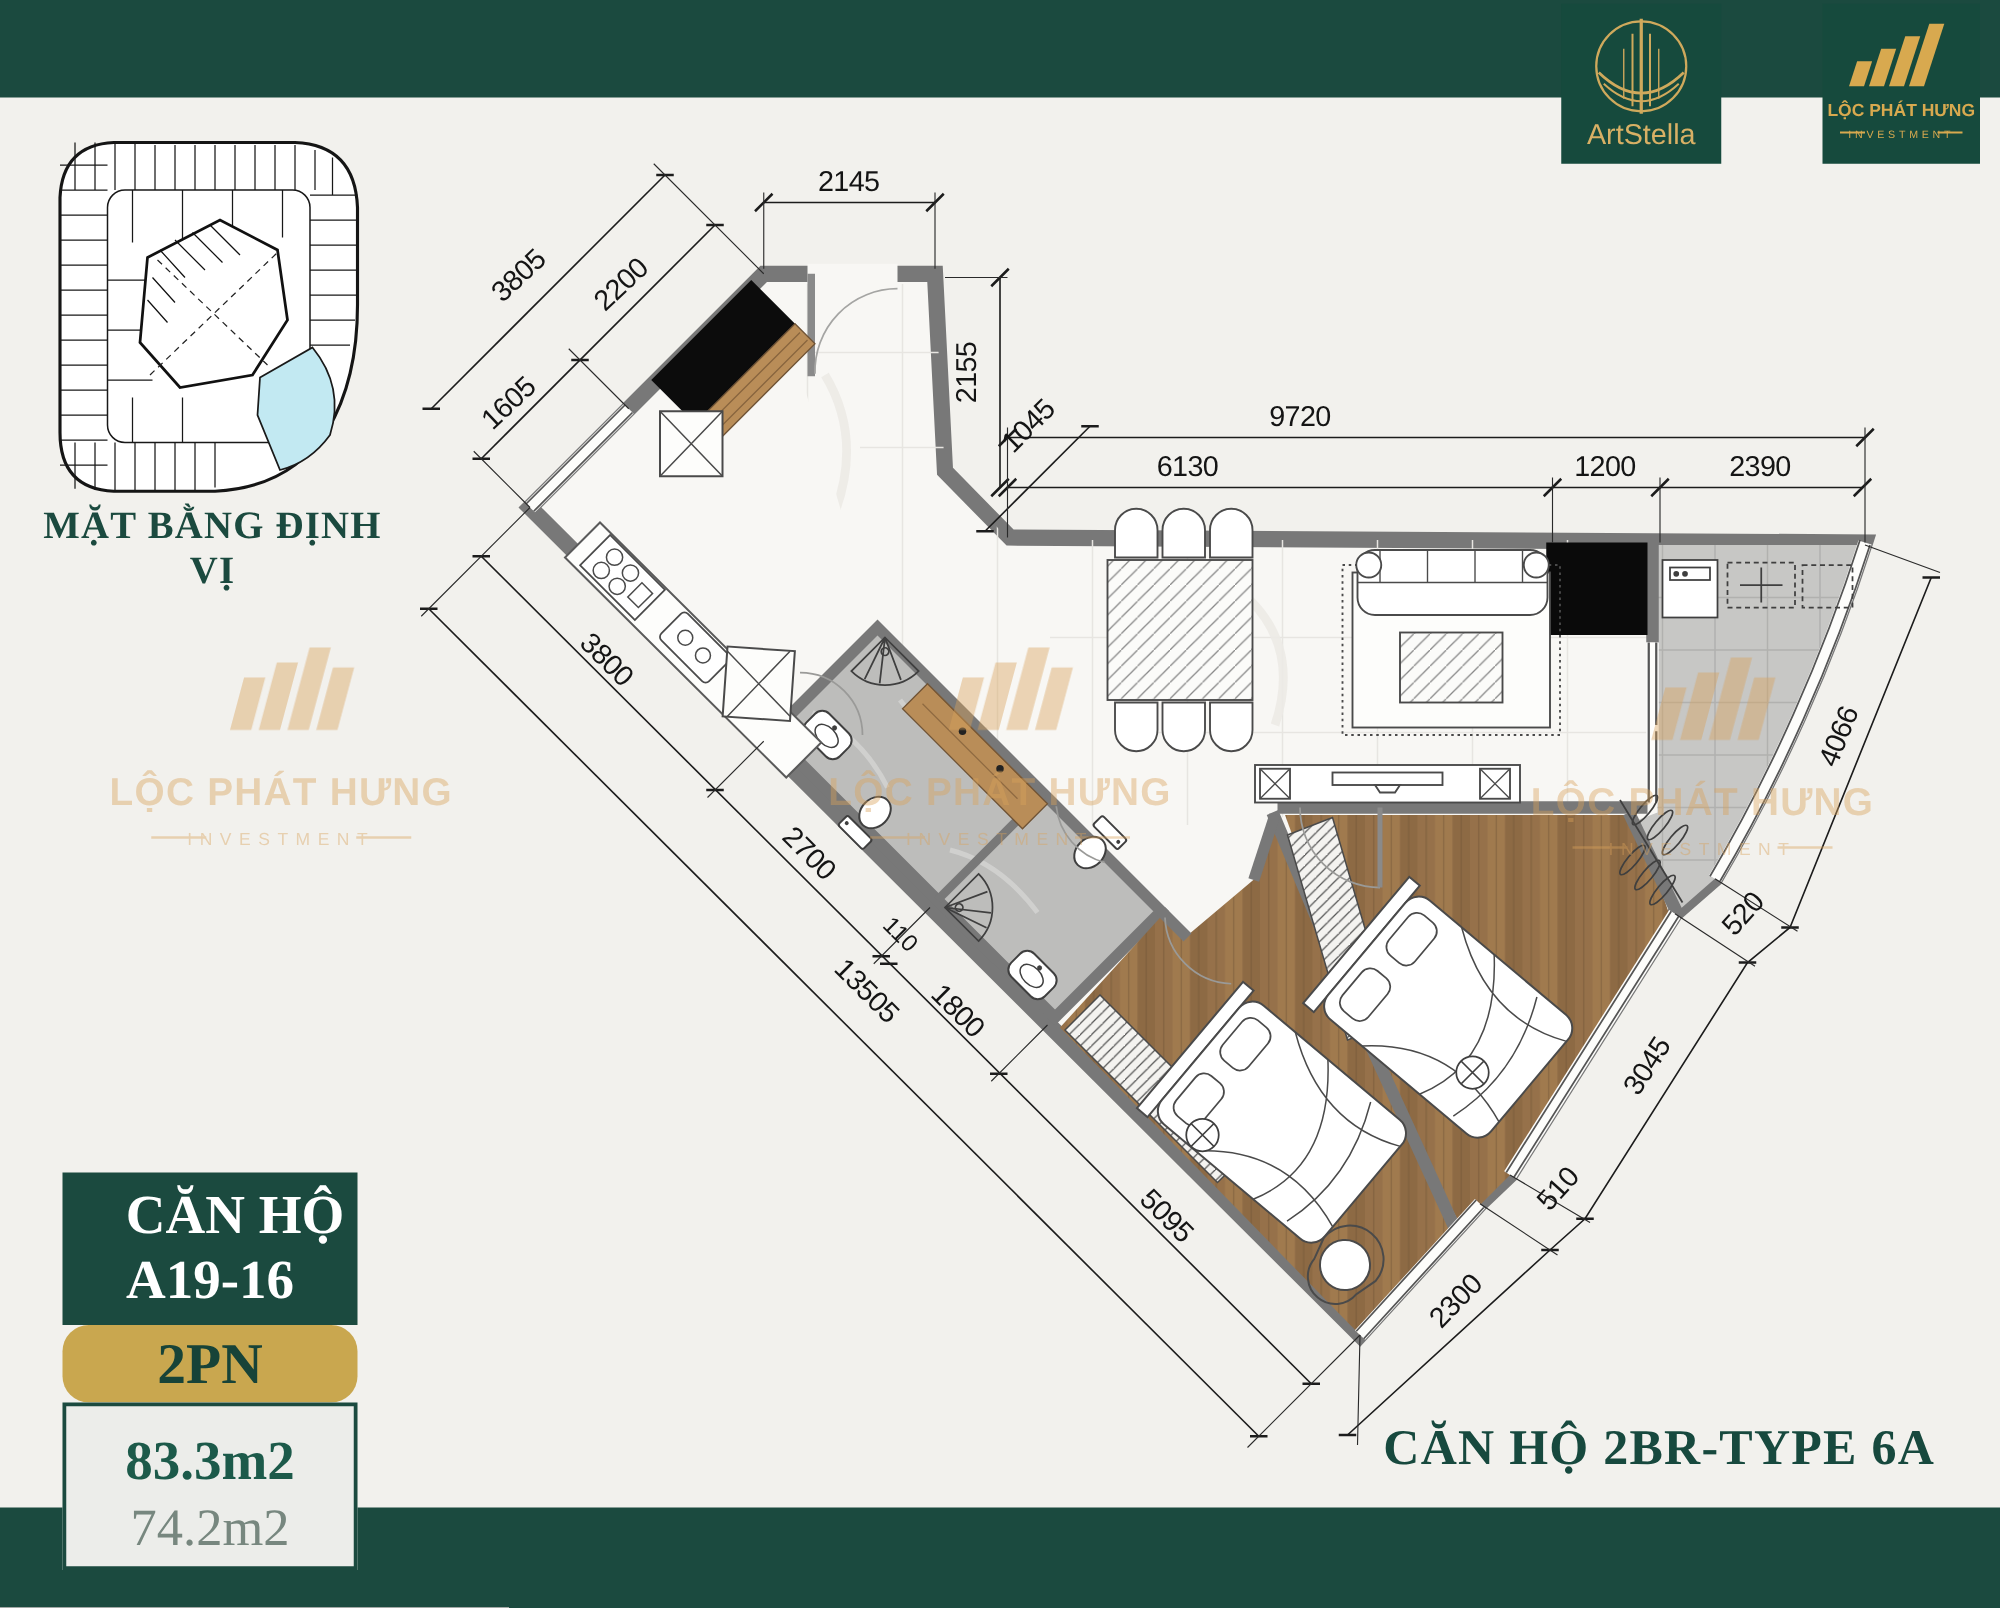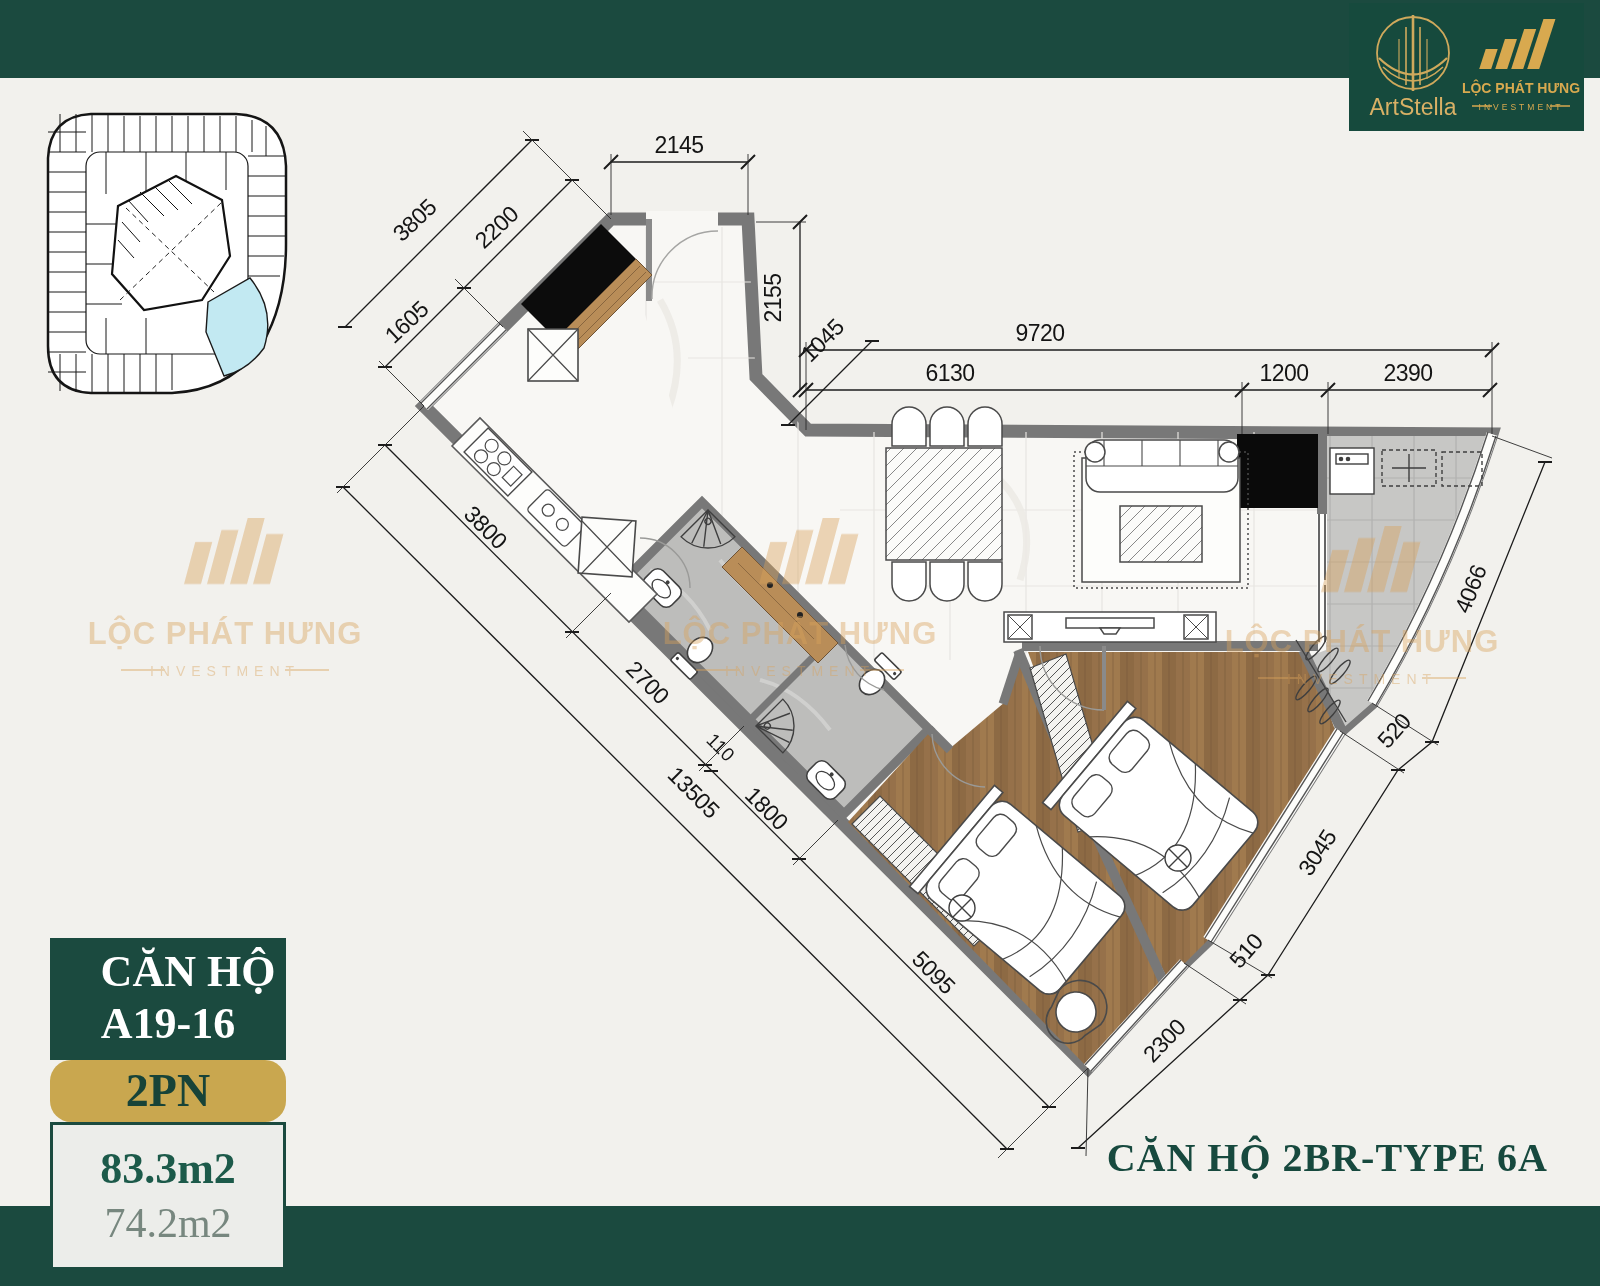--- a/index.html
+++ b/index.html
@@ -2,37 +2,37 @@
 <html><head>
 <meta charset="utf-8">
 <style>
   html,body{margin:0;padding:0;background:#888;}
   .page{position:relative;width:1600px;height:1286px;background:#f2f1ed;overflow:hidden;
         font-family:"Liberation Sans",sans-serif;}
   .band{position:absolute;left:0;width:100%;background:#1b4a3f;}
   .band.top{top:0;height:78px;}
   .band.bottom{top:1206px;height:80px;}
   .logo-box{position:absolute;top:3px;height:128px;background:#164a3d;}
-  .logo-box.artstella{left:1349px;width:128px;}
+  .logo-box.artstella{left:1249px;width:128px;}
   .logo-box.lph{left:1458px;width:126px;}
   .site-caption{position:absolute;left:30px;top:402px;width:280px;text-align:center;
         font-family:"Liberation Serif",serif;font-weight:bold;font-size:31px;color:#1b4a3f;letter-spacing:1px;}
   .plan-title{position:absolute;right:52px;top:1134px;font-family:"Liberation Serif",serif;
         font-weight:bold;font-size:40px;color:#17493e;letter-spacing:1px;white-space:nowrap;}
   .source-line{position:absolute;left:10px;top:1244px;font-style:italic;font-size:23px;color:#f2f2ee;}
   .source-line a{color:#f2f2ee;text-decoration:none;font-style:italic;}
   .info-card{position:absolute;left:50px;top:938px;width:236px;font-family:"Liberation Serif",serif;
         text-align:center;font-weight:bold;z-index:5;}
   .ic-green{background:#1b4a3f;color:#fff;padding:8px 0 10px 0;}
   .ic-green .l1{font-size:44px;line-height:52px;margin-left:40px;}
   .ic-green .l2{font-size:44px;line-height:52px;}
   .ic-gold{background:#c9a74f;color:#174338;font-size:46px;line-height:62px;height:62px;border-radius:21px;}
   .ic-white{background:#ecedea;border:3px solid #1b4a3f;}
   .ic-white .a1{font-size:44px;line-height:56px;color:#1c5a4a;padding-top:16px;}
-  .ic-white .a2{font-size:42px;line-height:52px;color:#77877f;font-weight:normal;padding-bottom:18px;}
+  .ic-white .a2{font-size:42px;line-height:52px;color:#77877f;font-weight:normal;padding-bottom:4px;}
   svg text{font-family:"Liberation Sans",sans-serif;}
   .dim{font-size:23px;fill:#141414;letter-spacing:-0.5px;}
   .dim-sm{font-size:19px;fill:#141414;}
 </style>
 </head>
 <body>
 
 <div class="page">
 
   <div class="band top"></div>
@@ -80,20 +80,21 @@
     </g>
     <path d="M82 102 L140 72 L186 96 L194 152 L166 196 L108 206 L76 170 Z" fill="#ffffff" stroke="#111" stroke-width="2.2"></path>
     <g stroke="#111" stroke-width="1">
       <path d="M92 96 L112 118 M104 88 L128 112 M118 82 L142 106 M132 76 L156 100 M86 118 L104 138 M82 136 L98 154"></path>
     </g>
     <g stroke="#222" stroke-width="1" stroke-dasharray="5 4" fill="none">
       <path d="M84 196 L186 98 M90 104 L178 188"></path>
     </g>
     <path d="M172 198 L214 174 Q240 206 228 244 Q212 266 188 272 L170 228 Z" fill="#c2e9f2" stroke="#1a1a1a" stroke-width="1.4"></path>
   </svg>
+  <div class="site-caption">MẶT BẰNG ĐỊNH VỊ</div>
 
   <svg style="position:absolute;left:0;top:0;" width="1600" height="1286" viewBox="0 0 1600 1286">
     <defs>
       <pattern id="wood" width="42" height="300" patternUnits="userSpaceOnUse">
         <rect width="42" height="300" fill="#a07a4e"></rect>
         <rect x="0" width="14" height="300" fill="#96714a"></rect>
         <rect x="28" width="14" height="300" fill="#8d6a44"></rect>
         <path d="M7 0v300M21 0v300M35 0v300" stroke="#6f5335" stroke-width="1" opacity="0.5"></path>
       </pattern>
       <pattern id="hz" width="9" height="9" patternUnits="userSpaceOnUse">

